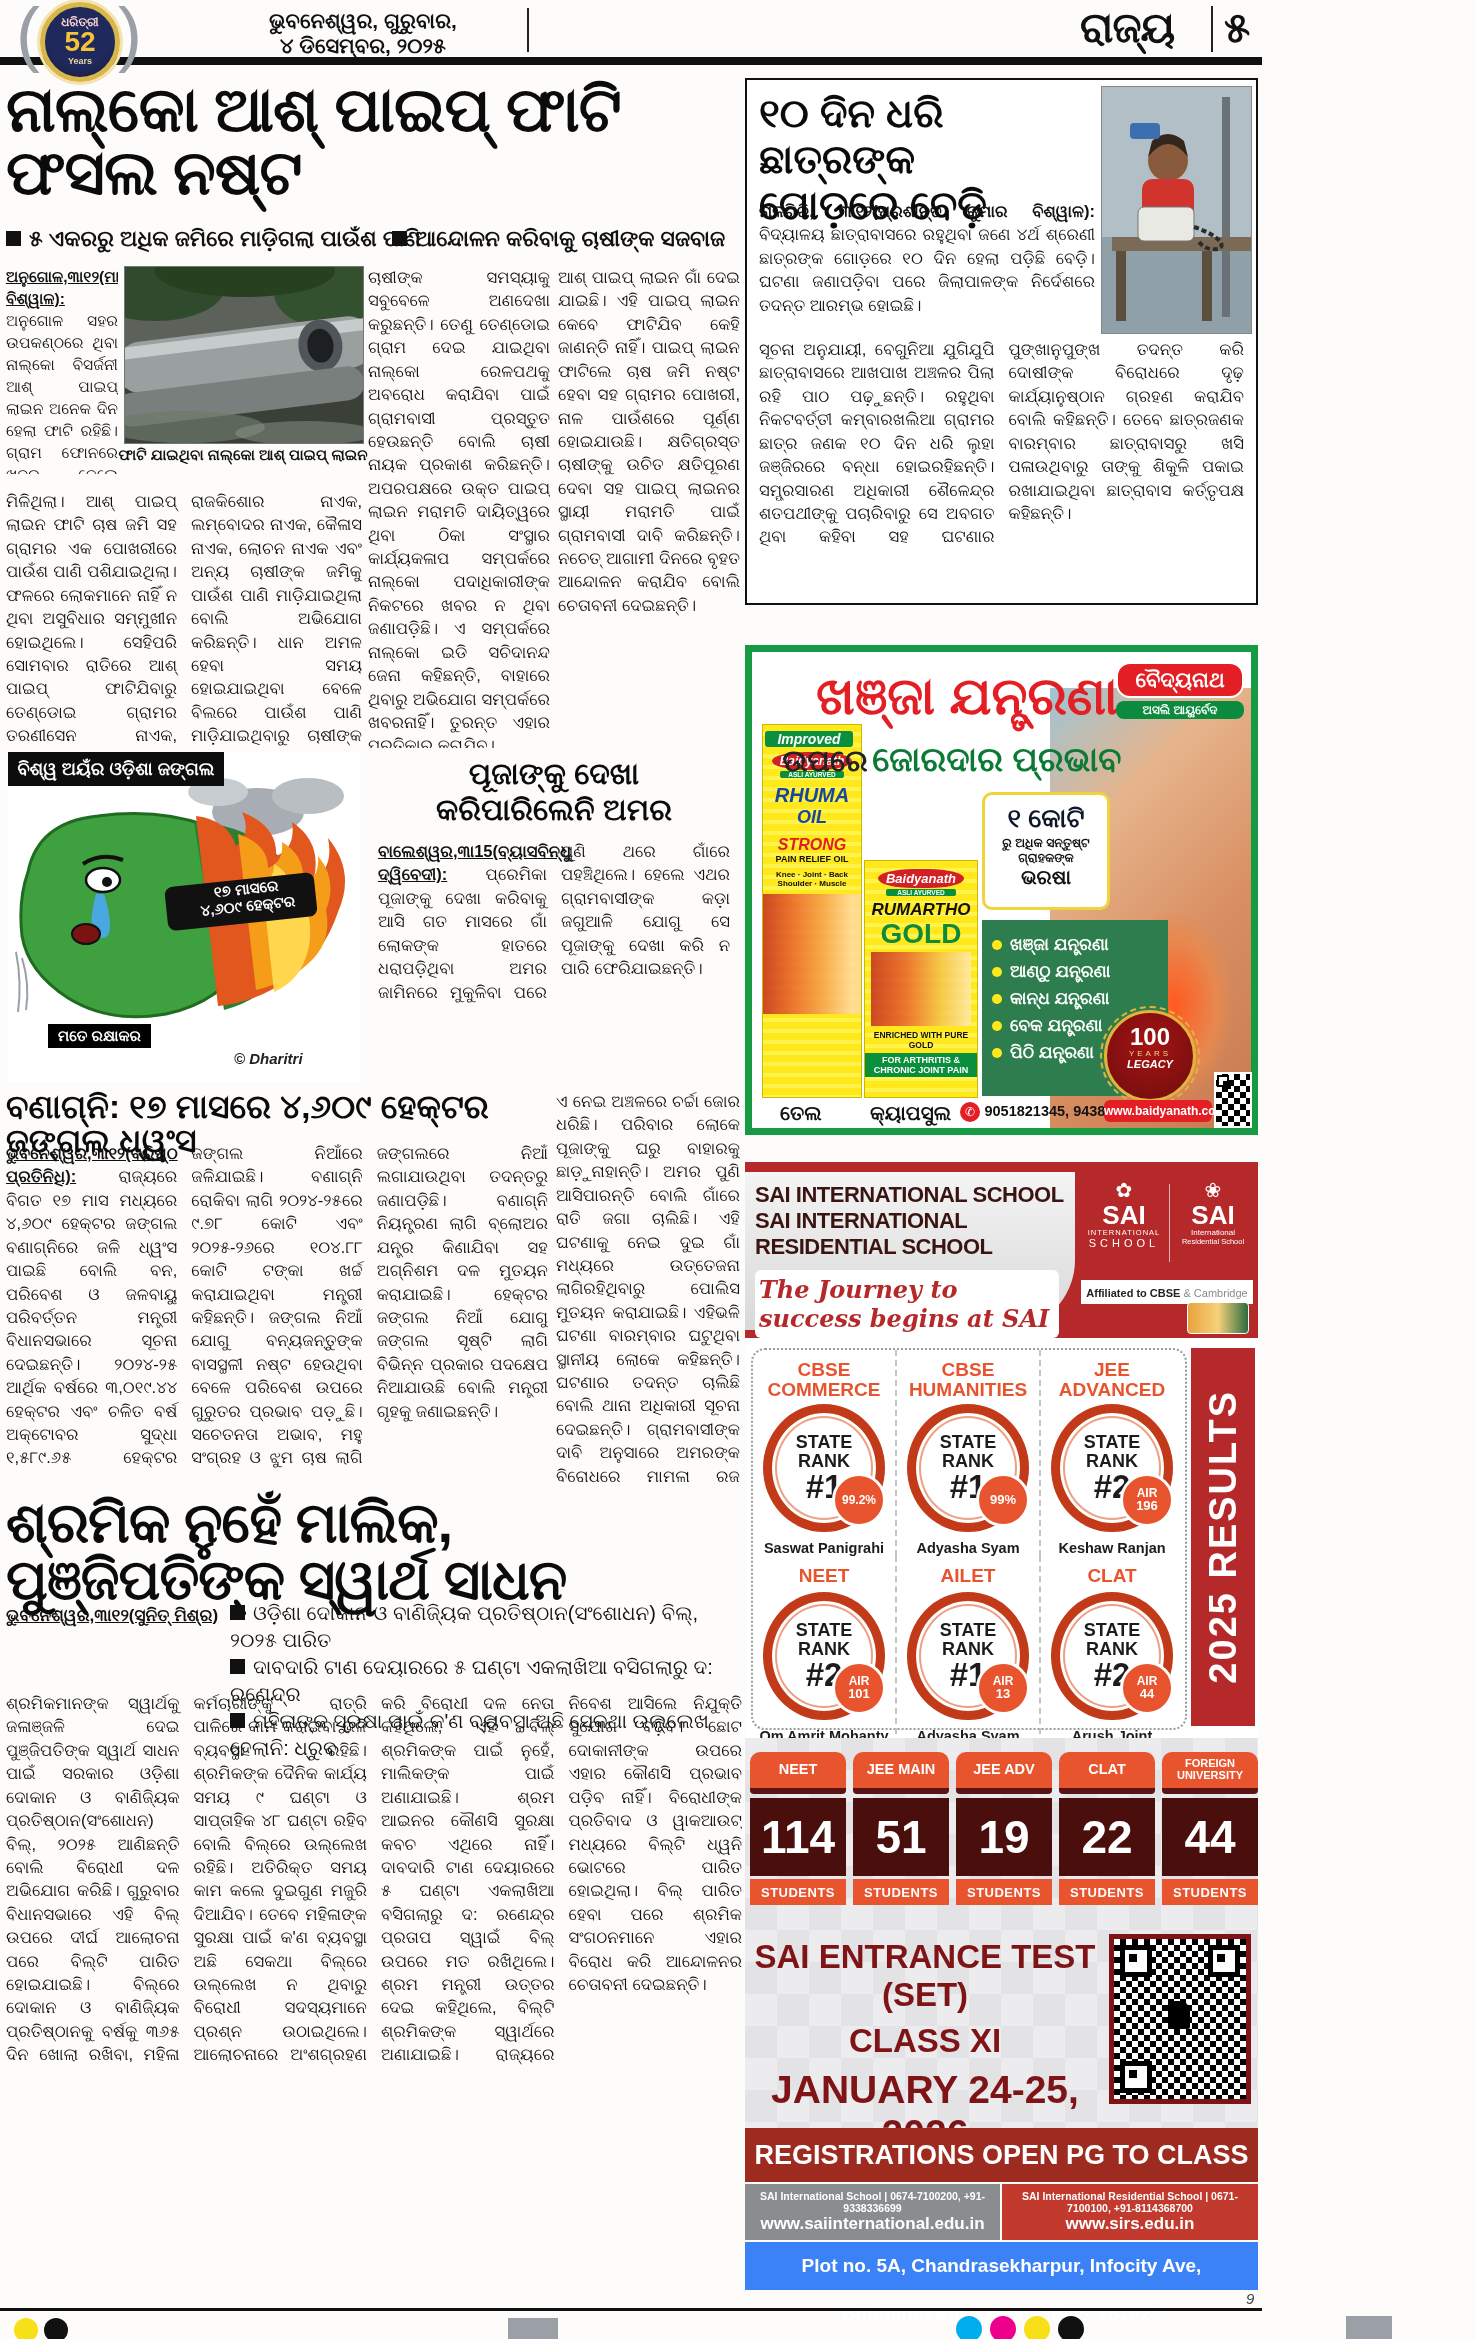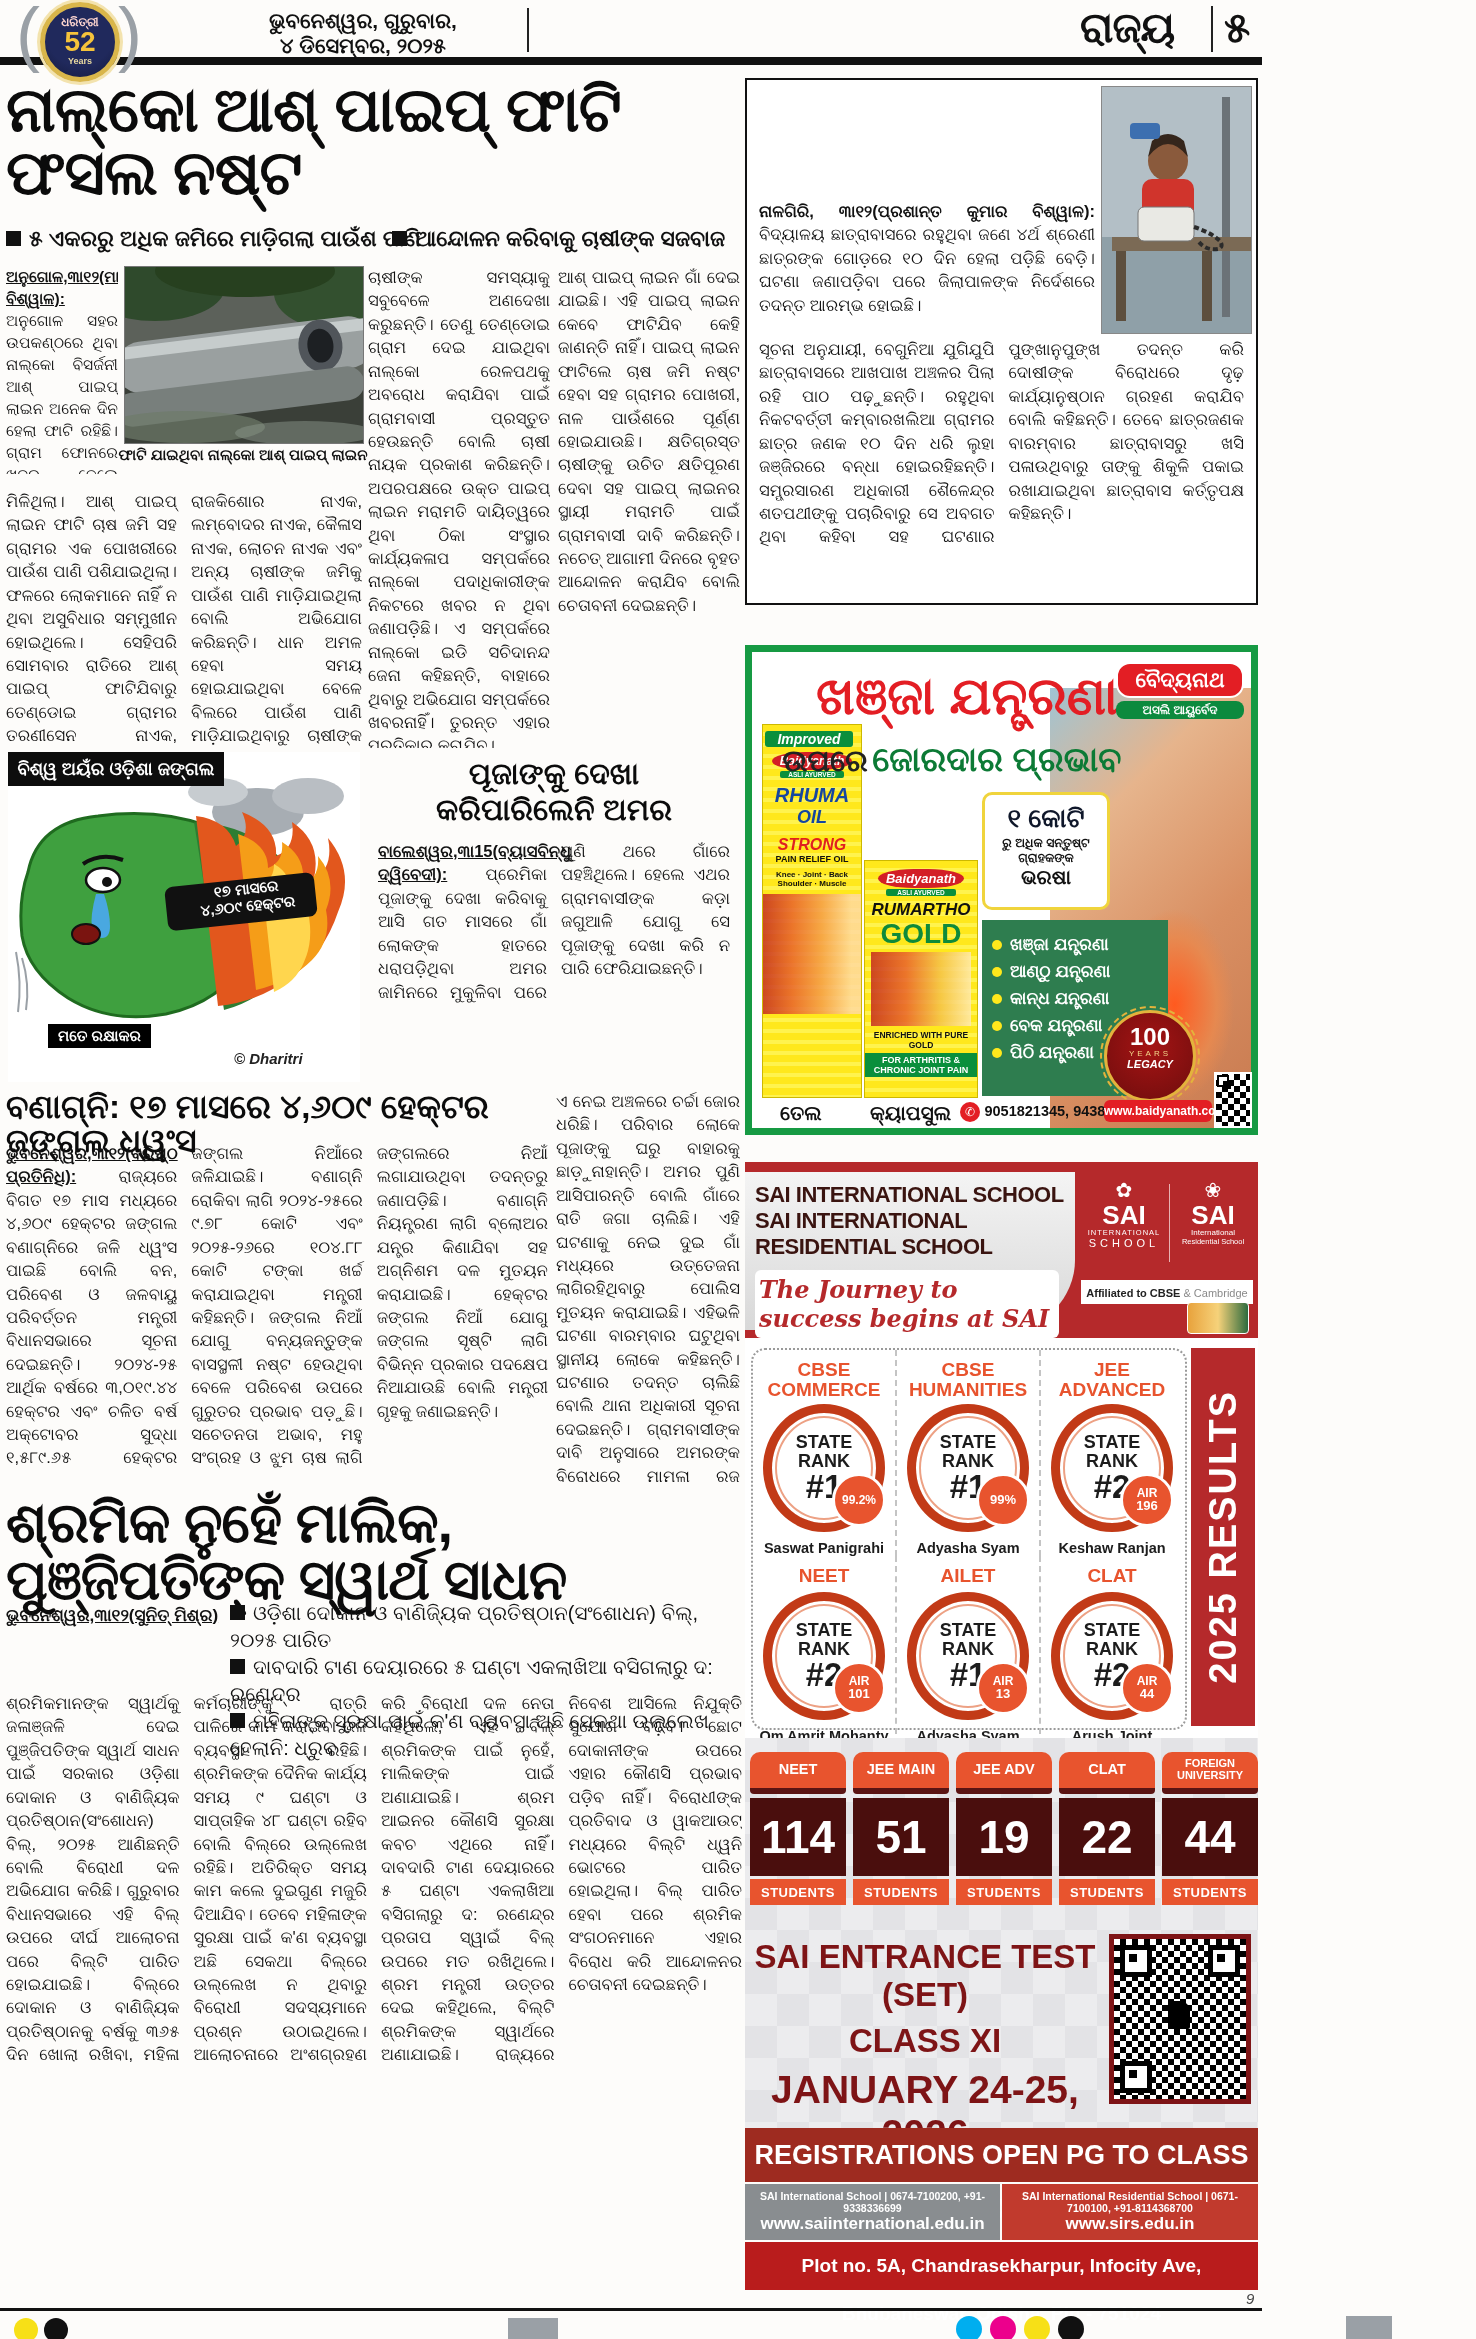--- a/index.html
+++ b/index.html
@@ -96,20 +96,24 @@
         <ellipse cx="180" cy="166" rx="70" ry="12" fill="#8a958a" opacity=".5"></ellipse>
       </svg>
     </div>
     <div class="abs b" style="left:110px;top:180px;width:254px;font-size:15px;text-align:center;line-height:1.2;">ଫାଟି ଯାଇଥିବା ନାଲ୍‌କୋ ଆଶ୍ ପାଇପ୍ ଲାଇନ</div>
     <div class="abs bodytxt just cols2 ovh" style="left:0;top:224px;width:356px;height:258px;">ମିଳିଥିଲା। ଆଶ୍ ପାଇପ୍ ଲାଇନ ଫାଟି ଚାଷ ଜମି ସହ ଗ୍ରାମର ଏକ ପୋଖରୀରେ ପାଉଁଶ ପାଣି ପଶିଯାଇଥିଲା। ଫଳରେ ଲୋକମାନେ ନାହିଁ ନ ଥିବା ଅସୁବିଧାର ସମ୍ମୁଖୀନ ହୋଇଥିଲେ। ସେହିପରି ସୋମବାର ରାତିରେ ଆଶ୍ ପାଇପ୍ ଫାଟିଯିବାରୁ ତେଣ୍ଡୋଇ ଗ୍ରାମର ତରଣୀସେନ ନାଏକ, ରାଜକିଶୋର ନାଏକ, ଲମ୍ବୋଦର ନାଏକ, କୈଳାସ ନାଏକ, ଲୋଚନ ନାଏକ ଏବଂ ଅନ୍ୟ ଚାଷୀଙ୍କ ଜମିକୁ ପାଉଁଶ ପାଣି ମାଡ଼ିଯାଇଥିଲା ବୋଲି ଅଭିଯୋଗ କରିଛନ୍ତି। ଧାନ ଅମଳ ହେବା ସମୟ ହୋଇଯାଇଥିବା ବେଳେ ବିଲରେ ପାଉଁଶ ପାଣି ମାଡ଼ିଯାଇଥିବାରୁ ଚାଷୀଙ୍କ ମଧ୍ୟରେ ତୀବ୍ର ଅସନ୍ତୋଷ ଦେଖାଦେଇଛି। ନାଲ୍‌କୋ କର୍ତ୍ତୃପକ୍ଷ ଚାଷୀଙ୍କ କଥା ଶୁଣୁ ନ ଥିବାରୁ ରେଳରୋକୋ ଆନ୍ଦୋଳନ ପାଇଁ ଚାଷୀମାନେ ସଜବାଜ ହେଉଥିବା କହିଛନ୍ତି। କେତେଜଣ ଚାଷୀଙ୍କ କହିବା ଅନୁଯାୟୀ, କିଛି ଦିନ ପୂର୍ବରୁ କର୍ଣ୍ଣପୁର ଗ୍ରାମ ନିକଟରେ ମଧ୍ୟ ଏହିଭଳି ଘଟଣା ଘଟିଥିଲା।</div>
     <div class="abs bodytxt just ovh" style="left:362px;top:0;width:182px;height:482px;">ଚାଷୀଙ୍କ ସମସ୍ୟାକୁ ସବୁବେଳେ ଅଣଦେଖା କରୁଛନ୍ତି। ତେଣୁ ତେଣ୍ଡୋଇ ଗ୍ରାମ ଦେଇ ଯାଇଥିବା ନାଲ୍‌କୋ ରେଳପଥକୁ ଅବରୋଧ କରାଯିବା ପାଇଁ ଗ୍ରାମବାସୀ ପ୍ରସ୍ତୁତ ହେଉଛନ୍ତି ବୋଲି ଚାଷୀ ନାୟକ ପ୍ରକାଶ କରିଛନ୍ତି। ଅପରପକ୍ଷରେ ଉକ୍ତ ପାଇପ୍ ଲାଇନ ମରାମତି ଦାୟିତ୍ୱରେ ଥିବା ଠିକା ସଂସ୍ଥାର କାର୍ଯ୍ୟକଳାପ ସମ୍ପର୍କରେ ନାଲ୍‌କୋ ପଦାଧିକାରୀଙ୍କ ନିକଟରେ ଖବର ନ ଥିବା ଜଣାପଡ଼ିଛି। ଏ ସମ୍ପର୍କରେ ନାଲ୍‌କୋ ଇଡି ସଚିଦାନନ୍ଦ ଜେନା କହିଛନ୍ତି, ବାହାରେ ଥିବାରୁ ଅଭିଯୋଗ ସମ୍ପର୍କରେ ଖବରନାହିଁ। ତୁରନ୍ତ ଏହାର ପ୍ରତିକାର କରାଯିବ।</div>
     <div class="abs bodytxt just ovh" style="left:552px;top:0;width:182px;height:482px;">ଆଶ୍ ପାଇପ୍ ଲାଇନ ଗାଁ ଦେଇ ଯାଇଛି। ଏହି ପାଇପ୍ ଲାଇନ କେବେ ଫାଟିଯିବ କେହି ଜାଣନ୍ତି ନାହିଁ। ପାଇପ୍ ଲାଇନ ଫାଟିଲେ ଚାଷ ଜମି ନଷ୍ଟ ହେବା ସହ ଗ୍ରାମର ପୋଖରୀ, ନାଳ ପାଉଁଶରେ ପୂର୍ଣ୍ଣ ହୋଇଯାଉଛି। କ୍ଷତିଗ୍ରସ୍ତ ଚାଷୀଙ୍କୁ ଉଚିତ କ୍ଷତିପୂରଣ ଦେବା ସହ ପାଇପ୍ ଲାଇନର ସ୍ଥାୟୀ ମରାମତି ପାଇଁ ଗ୍ରାମବାସୀ ଦାବି କରିଛନ୍ତି। ନଚେତ୍ ଆଗାମୀ ଦିନରେ ବୃହତ ଆନ୍ଦୋଳନ କରାଯିବ ବୋଲି ଚେତାବନୀ ଦେଇଛନ୍ତି।</div>
   </div>
 
   <div class="abs" style="left:745px;top:78px;width:509px;height:523px;border:2px solid #111;background:#fff;">
+    <div class="abs headline" style="left:12px;top:10px;width:340px;font-size:40px;line-height:1.15;letter-spacing:0;">
+      <div>୧୦ ଦିନ ଧରି ଛାତ୍ରଙ୍କ</div>
+      <div>ଗୋଡ଼ରେ ବେଡ଼ି</div>
+    </div>
     <div class="abs" style="left:354px;top:6px;width:149px;height:246px;overflow:hidden;border:1px solid #888;">
       <svg width="149" height="246" viewBox="0 0 149 246">
         <rect width="149" height="246" fill="#b3bfc6"></rect>
         <rect y="150" width="149" height="96" fill="#8fa0a8"></rect>
         <rect x="120" y="10" width="8" height="220" fill="#6b7277"></rect>
         <rect x="10" y="150" width="139" height="14" fill="#7b6a55"></rect>
         <rect x="14" y="164" width="10" height="70" fill="#5d4f3e"></rect>
         <rect x="100" y="164" width="10" height="70" fill="#5d4f3e"></rect>
         <circle cx="66" cy="74" r="20" fill="#8a5a3c"></circle>
         <path d="M46 70 q20 -26 40 0 l-4 -16 q-16 -14 -32 0 z" fill="#35261c"></path>
@@ -455,21 +459,21 @@
     <div class="abs" style="left:0;top:966px;width:513px;height:54px;background:#9e2b20;color:#fff;font-weight:900;font-size:27px;text-align:center;line-height:54px;">REGISTRATIONS OPEN PG TO CLASS IX</div>
 
     <div class="abs" style="left:0;top:1022px;width:255px;height:56px;background:#898d90;color:#fff;text-align:center;">
       <div style="font-size:10.5px;font-weight:bold;margin-top:6px;"><span>SAI International School</span> | <span>0674-7100200, +91-9338336699</span></div>
       <div class="b" style="font-size:17px;">www.saiinternational.edu.in</div>
     </div>
     <div class="abs" style="left:257px;top:1022px;width:256px;height:56px;background:#c13a2d;color:#fff;text-align:center;">
       <div style="font-size:10.5px;font-weight:bold;margin-top:6px;"><span>SAI International Residential School</span> | <span>0671-7100100, +91-8114368700</span></div>
       <div class="b" style="font-size:17px;">www.sirs.edu.in</div>
     </div>
-    <div class="abs" style="left:0;top:1080px;width:513px;height:48px;background:#b91c1c;color:#fff;font-weight:900;font-size:19px;text-align:center;line-height:48px;">Plot no. 5A, Chandrasekharpur, Infocity Ave, Bhubaneswar, Odisha, Pin - 751024</div>
+    <div class="abs" style="left:0;top:1080px;width:513px;height:48px;background:#3b82f6;color:#fff;font-weight:900;font-size:19px;text-align:center;line-height:48px;">Plot no. 5A, Chandrasekharpur, Infocity Ave, Bhubaneswar, Odisha, Pin - 751024</div>
   </div>
 
   <div class="abs" style="left:0;top:2308px;width:1262px;height:3px;background:#111;"></div>
   <div class="abs" style="left:1246px;top:2290px;font-size:15px;font-style:italic;color:#444;">9</div>
   <div>
     <span class="abs" style="left:14px;top:2318px;width:24px;height:24px;border-radius:50%;background:#f7e017;"></span>
     <span class="abs" style="left:44px;top:2318px;width:24px;height:24px;border-radius:50%;background:#111;"></span>
     <span class="abs" style="left:508px;top:2318px;width:50px;height:26px;background:#9aa0a6;"></span>
     <span class="abs" style="left:956px;top:2316px;width:26px;height:26px;border-radius:50%;background:#00aeef;"></span>
     <span class="abs" style="left:990px;top:2316px;width:26px;height:26px;border-radius:50%;background:#ec008c;"></span>

